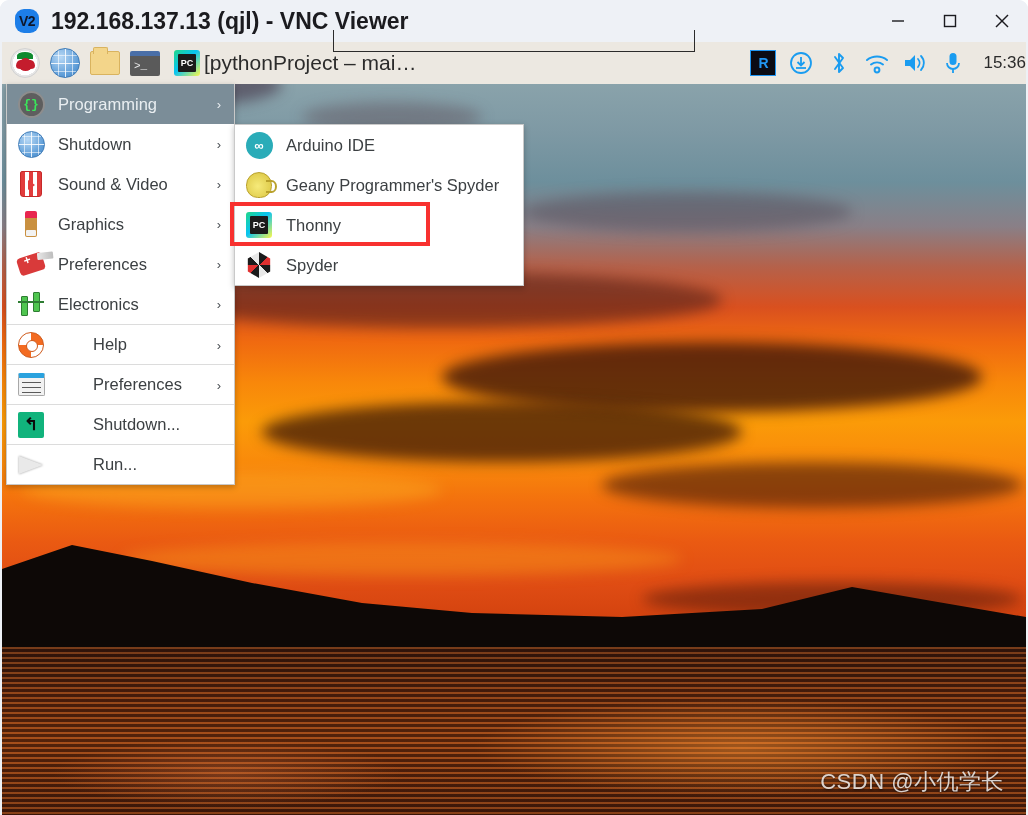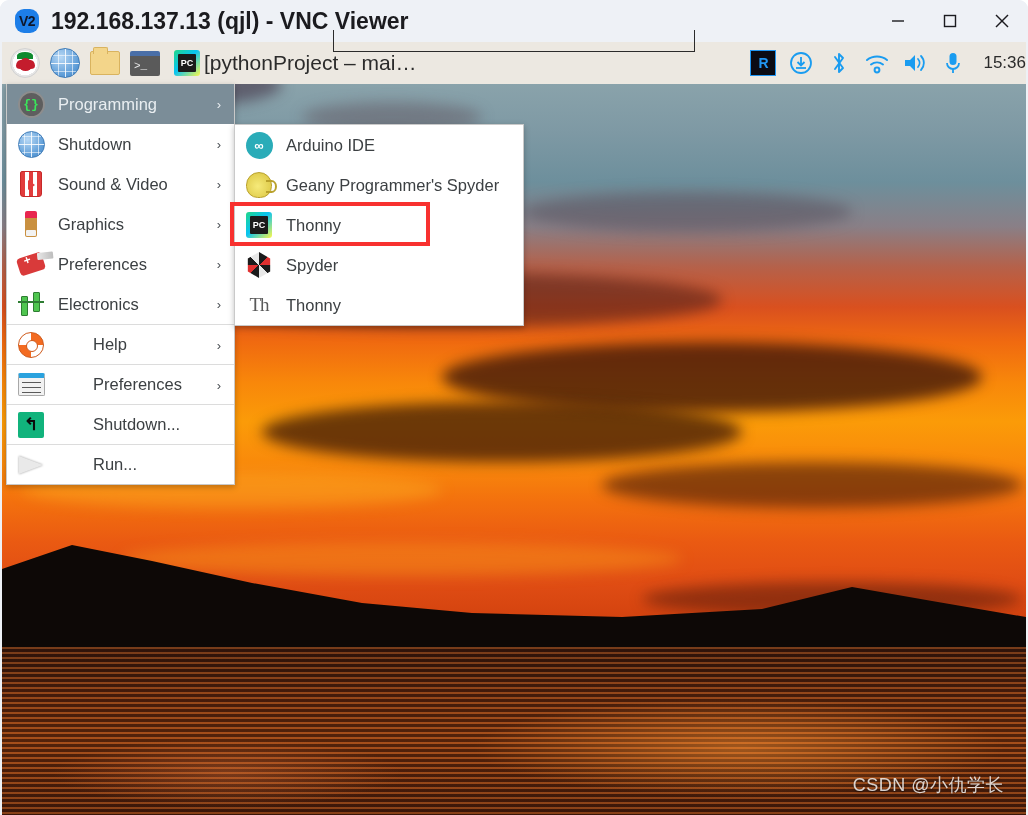--- a/index.html
+++ b/index.html
@@ -265,21 +265,21 @@
     width: 200px; height: 44px;
     border: 4px solid #f8312f;
     z-index: 30;
     pointer-events: none;
   }
 
   
   #watermark {
     position: absolute;
     right: 22px; bottom: 18px;
-    font-size: 18px;
+    font-size: 22px;
     color: rgba(255,255,255,.80);
     letter-spacing: .5px;
     z-index: 12;
     text-shadow: 0 1px 2px rgba(0,0,0,.5);
     white-space: nowrap;
   }
 
   
   .raspi {
     width: 30px; height: 30px; border-radius: 50%;
@@ -749,25 +749,19 @@
         <div class="sub-label">Thonny</div>
       </div>
 
       <div class="sub-item">
         <div class="mi-icon">
           <div class="spyder-icon"></div>
         </div>
         <div class="sub-label">Spyder</div>
       </div>
 
-      <div class="sub-item">
-        <div class="mi-icon">
-          <div class="thonny-icon">Th</div>
-        </div>
-        <div class="sub-label">Thonny</div>
-      </div>
     </div>
 
     <div id="pycharm-highlight"></div>
 
     <div id="watermark">CSDN @小仇学长</div>
   </div>
 </div>
 
 </body></html>

